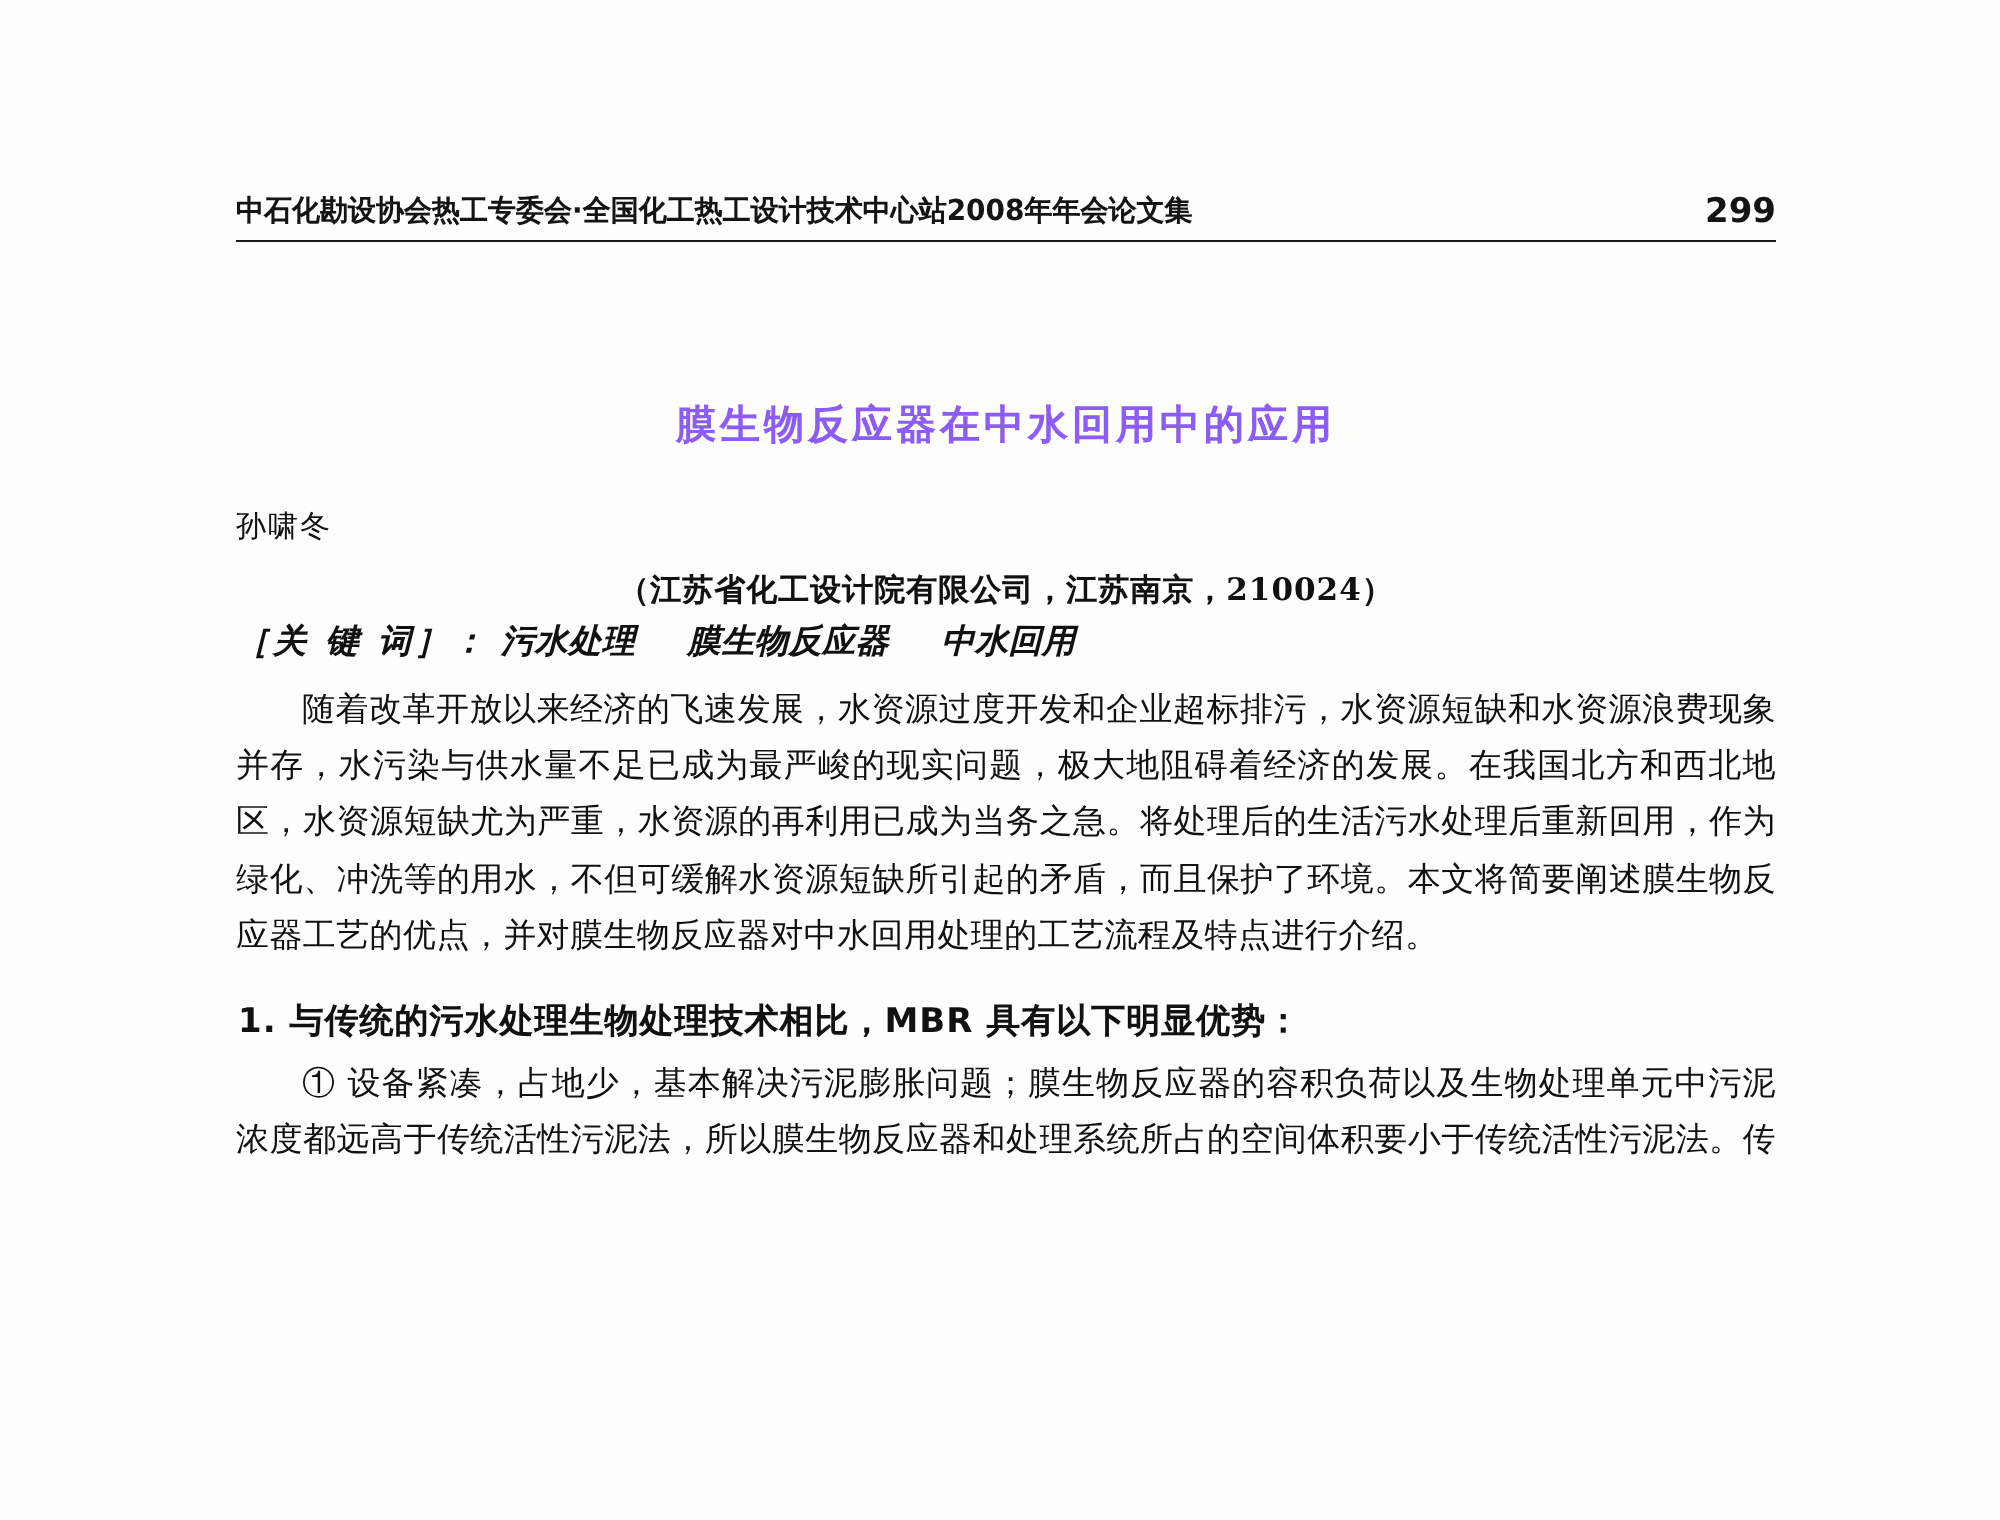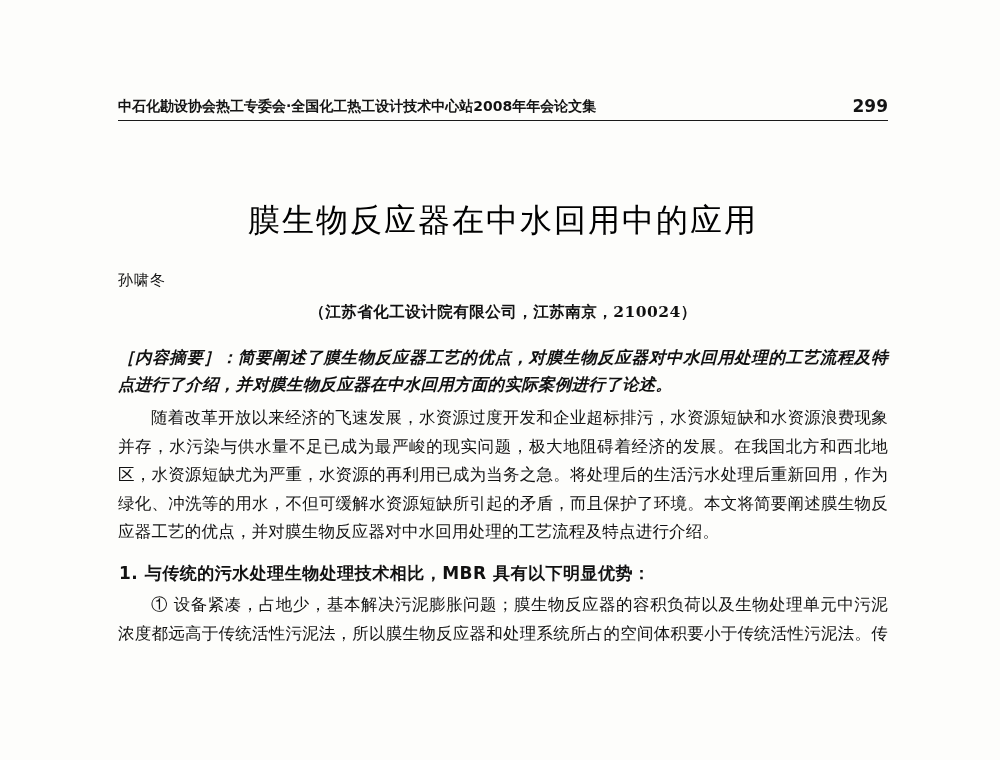--- a/index.html
+++ b/index.html
@@ -22,21 +22,21 @@
   }
   .content {
     position: absolute;
     left: 118px;
     top: 96px;
     width: 770px;
   }
   
   .runhead {
     display: flex;
-    align-items: flex-end;
+    align-items: center;
     justify-content: space-between;
     font-weight: bold;
     font-size: 14.5px;
     letter-spacing: 0px;
     color: #141414;
     padding-bottom: 3px;
   }
   .runhead .rh-left {
     font-family: "DejaVu Sans", "Liberation Sans", sans-serif;
     font-weight: bold;
@@ -48,25 +48,25 @@
     font-weight: bold;
     font-size: 17px;
   }
   .rule {
     border-top: 1.6px solid #1a1a1a;
     margin-top: 1px;
     width: 100%;
   }
   .title {
     text-align: center;
-    font-size: 32px;
-    font-weight: normal;
+    font-size: 20px;
+    font-weight: bold;
     letter-spacing: 2px;
     margin-top: 78px;
-    color: #000000;
+    color: #8b5cf6;
   }
   .author {
     font-size: 15px;
     margin-top: 28px;
     letter-spacing: 1px;
   }
   .affil {
     text-align: center;
     font-size: 15.5px;
     margin-top: 12px;
@@ -129,24 +129,28 @@
       <span class="rh-right">299</span>
     </div>
     <div class="rule"></div>
 
     <div class="title">膜生物反应器在中水回用中的应用</div>
 
     <div class="author">孙啸冬</div>
 
     <div class="affil">（江苏省化工设计院有限公司，江苏南京，210024）</div>
 
-    <div class="abstract">
-      <span>［内容摘要］：</span><span>简要阐述了膜生物反应器工艺的优点，对膜生物反应器对中水回用处理的工艺流程及特点进行了介绍，并对膜生物反应器在中水回用方面的实际案例进行了论述。</span>
+
+    <div class="keywords">
+      <span class="kw-label">［关 键 词］：</span><span class="kw-items">
+        <span>污水处理</span>
+        <span>膜生物反应器</span>
+        <span>中水回用</span>
+      </span>
     </div>
-
 
     <p class="body">随着改革开放以来经济的飞速发展，水资源过度开发和企业超标排污，水资源短缺和水资源浪费现象并存，水污染与供水量不足已成为最严峻的现实问题，极大地阻碍着经济的发展。在我国北方和西北地区，水资源短缺尤为严重，水资源的再利用已成为当务之急。将处理后的生活污水处理后重新回用，作为绿化、冲洗等的用水，不但可缓解水资源短缺所引起的矛盾，而且保护了环境。本文将简要阐述膜生物反应器工艺的优点，并对膜生物反应器对中水回用处理的工艺流程及特点进行介绍。</p>
 
     <h2 class="section">1. 与传统的污水处理生物处理技术相比，MBR 具有以下明显优势：</h2>
 
     <div class="clip">
       <p class="body">① 设备紧凑，占地少，基本解决污泥膨胀问题；膜生物反应器的容积负荷以及生物处理单元中污泥浓度都远高于传统活性污泥法，所以膜生物反应器和处理系统所占的空间体积要小于传统活性污泥法。传统活性污泥法的 F/M 值在 0.05~1.5 之间，而通常膜生物反应器的 F/M 值小于 0.1~0.2。膜</p>
     </div>
 
   </div>

